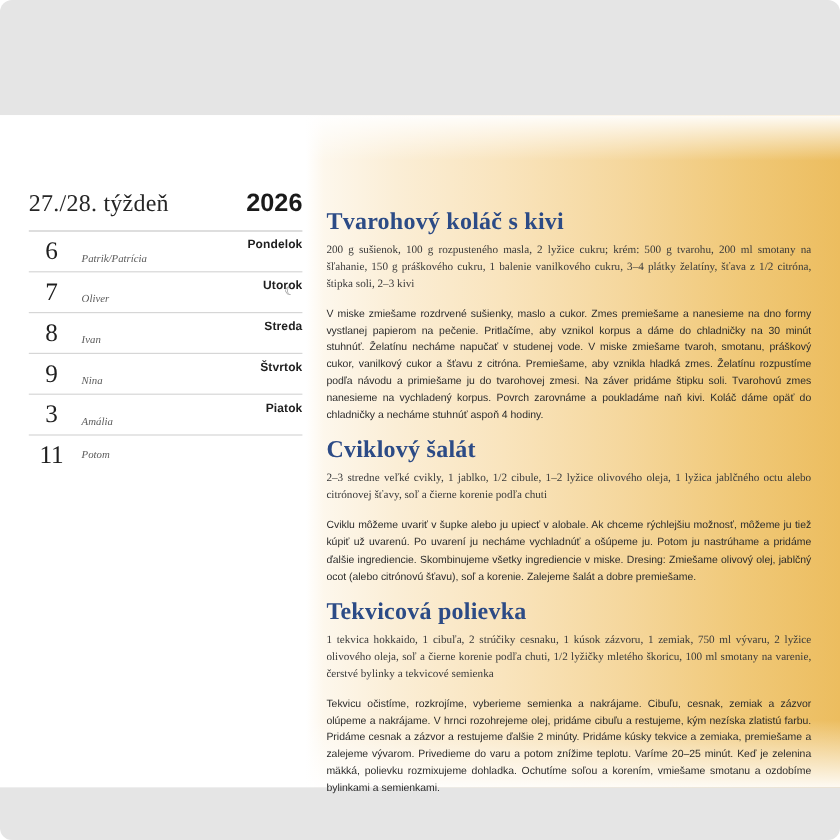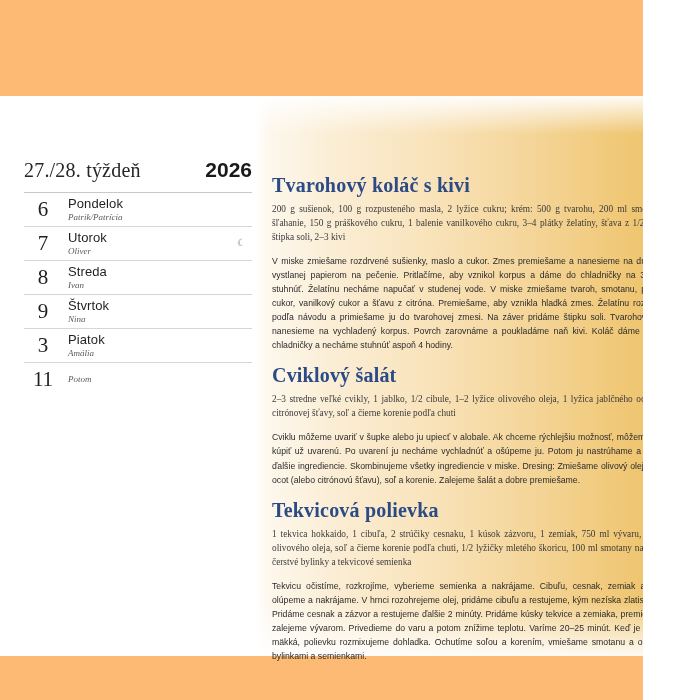--- a/index.html
+++ b/index.html
@@ -5,24 +5,25 @@
   html, body {
     margin: 0;
     padding: 0;
     width: 700px;
     height: 700px;
     background: #ffffff;
     font-family: "Liberation Sans", sans-serif;
   }
   #page {
     position: relative;
-    width: 643px;
+    width: 700px;
     height: 700px;
     overflow: hidden;
-    background: #fdba74;
+    background: #e5e5e5;
+    border-radius: 10px;
   }
   
   .page-sheet {
     position: absolute;
     left: 0;
     top: 96px;
     width: 700px;
     height: 560px;
     background:
       linear-gradient(to right,
@@ -98,24 +99,25 @@
     font-size: 21px;
     color: #1f1f1f;
     line-height: 1;
   }
   .day-info {
     flex: 1;
     padding-left: 6px;
     line-height: 1.12;
   }
   .day-name {
-    font-size: 13px;
-    font-weight: normal;
+    font-size: 10px;
+    font-weight: bold;
     color: #1f1f1f;
     letter-spacing: 0.1px;
+    text-align: right;
   }
   .day-names {
     font-family: "Liberation Serif", serif;
     font-style: italic;
     font-size: 9px;
     color: #5a5a5a;
   }
   .moon {
     position: absolute;
     right: 6px;

